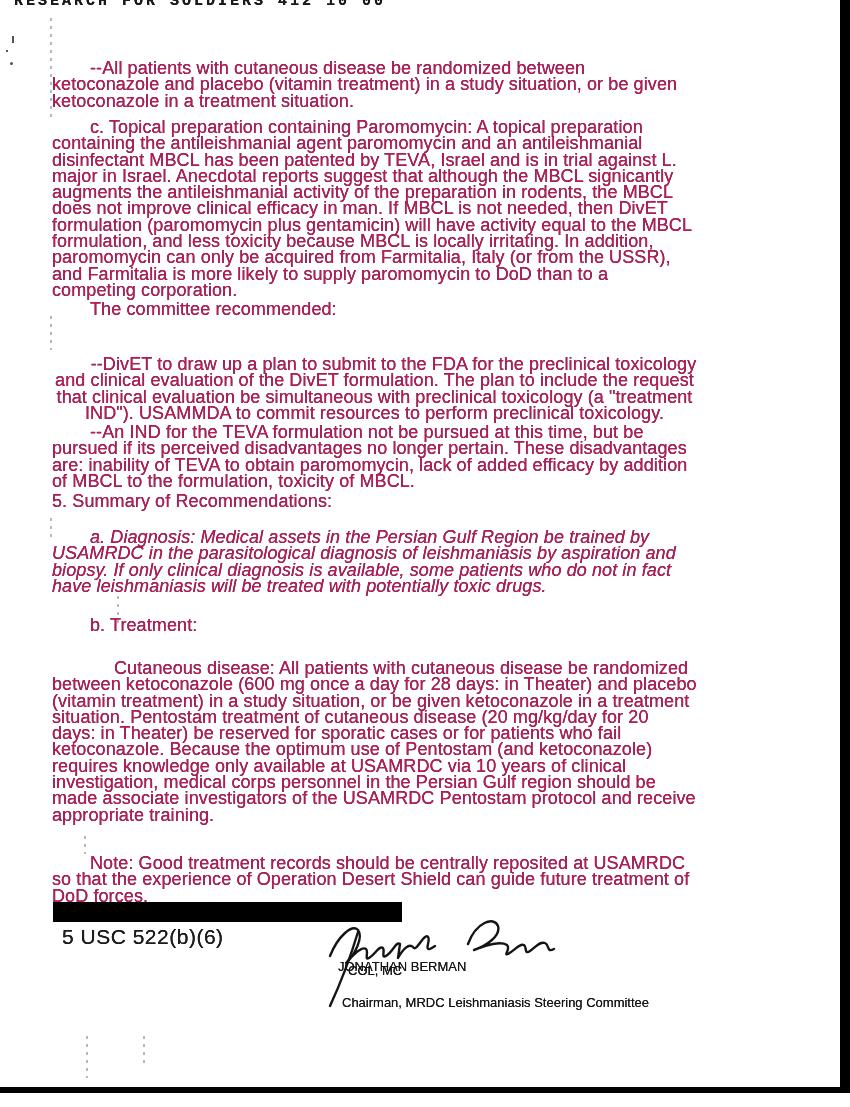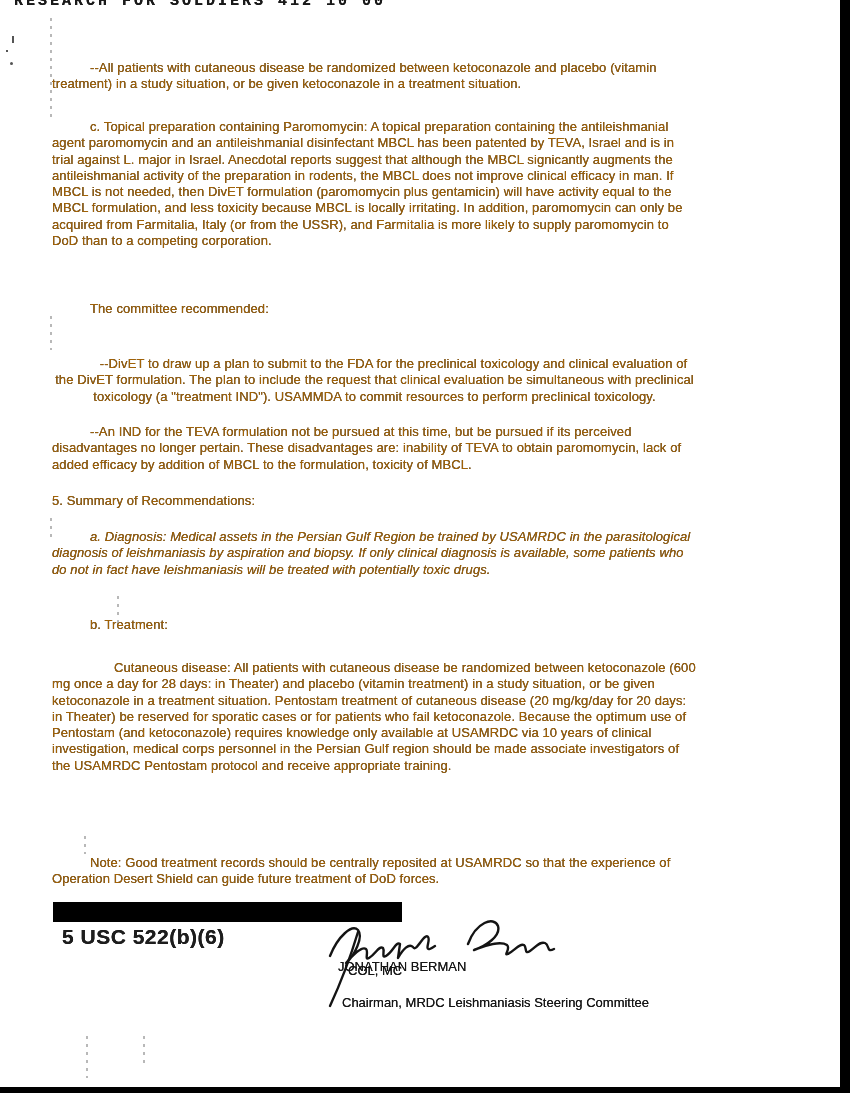--- a/index.html
+++ b/index.html
@@ -14,37 +14,37 @@
   .header-fragment{
     position:absolute;top:-7px;left:14px;
     font-family:"Liberation Mono", monospace;
     font-size:15px;font-weight:bold;letter-spacing:3px;color:#1a1a1a;
     white-space:nowrap;
     text-shadow:0 0 0.5px #000;
   }
   
   .para{
     position:absolute;left:52px;width:645px;
-    font-size:13px;line-height:16.3px;color:#a16207;
+    font-size:18px;line-height:16.3px;color:#be185d;
     text-shadow:0 0 0.6px rgba(0,0,0,0.85);
     letter-spacing:0.1px;
   }
   .ind{text-indent:38px;}
   .ind-deep{text-indent:62px;}
   .p0{top:60px;}  .p1{top:119px;} .p2{top:301px;} .p3{top:356px;text-align:center;}
   .p4{top:424px;} .p5{top:493px;} .p6{top:529px;font-style:italic;} .p7{top:617px;}
   .p8{top:660px;} .p9{top:796px;} .p10{top:855px;}
 
   
   .redaction-bar{
     position:absolute;left:53px;top:902px;width:349px;height:20px;background:#000;
   }
   .redaction-label{
     position:absolute;left:62px;top:925px;
-    font-size:21px;font-weight:bold;color:#1d1d1d;letter-spacing:0.5px;
+    font-size:21px;font-weight:normal;color:#1d1d1d;letter-spacing:0.5px;
     text-shadow:0 0 0.5px #000;
   }
 
   
   .signature-svg{position:absolute;left:318px;top:910px;}
   .sig-typed{position:absolute;left:338px;top:959px;font-size:13px;color:#161616;
     text-shadow:0 0 0.6px rgba(0,0,0,0.85);}
   .sig-name{position:absolute;left:0;top:0;white-space:nowrap;}
   .sig-rank{position:absolute;left:10px;top:4px;white-space:nowrap;}
   .sig-title{position:absolute;left:4px;top:36px;white-space:nowrap;}

